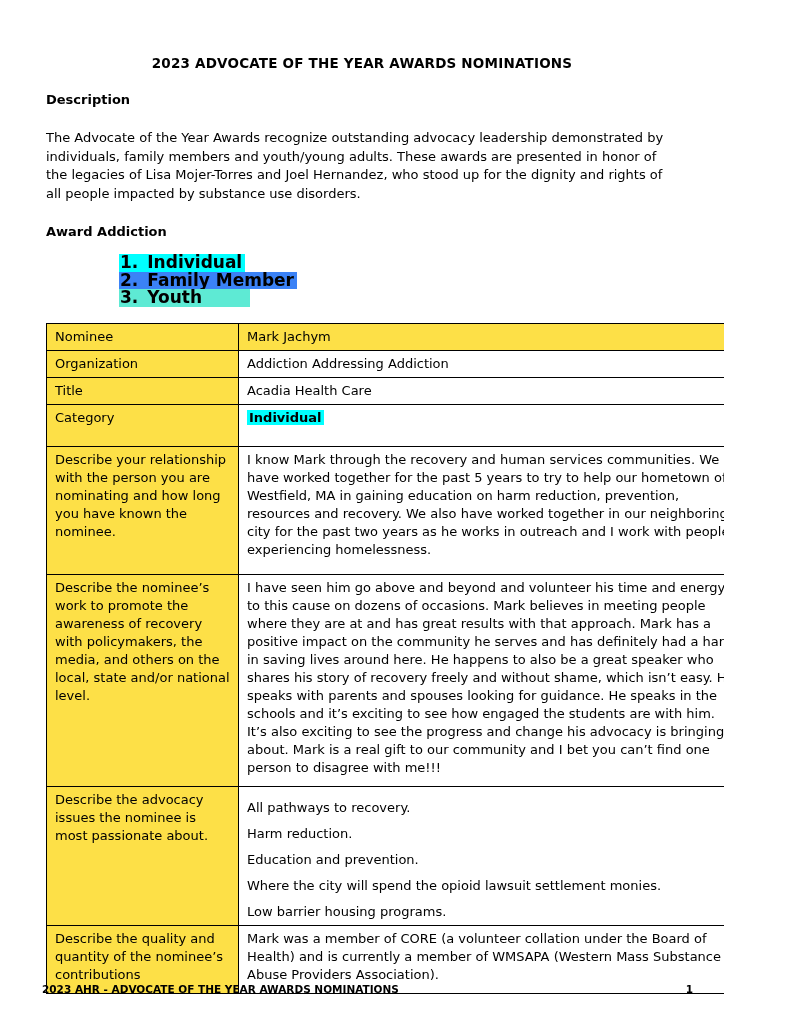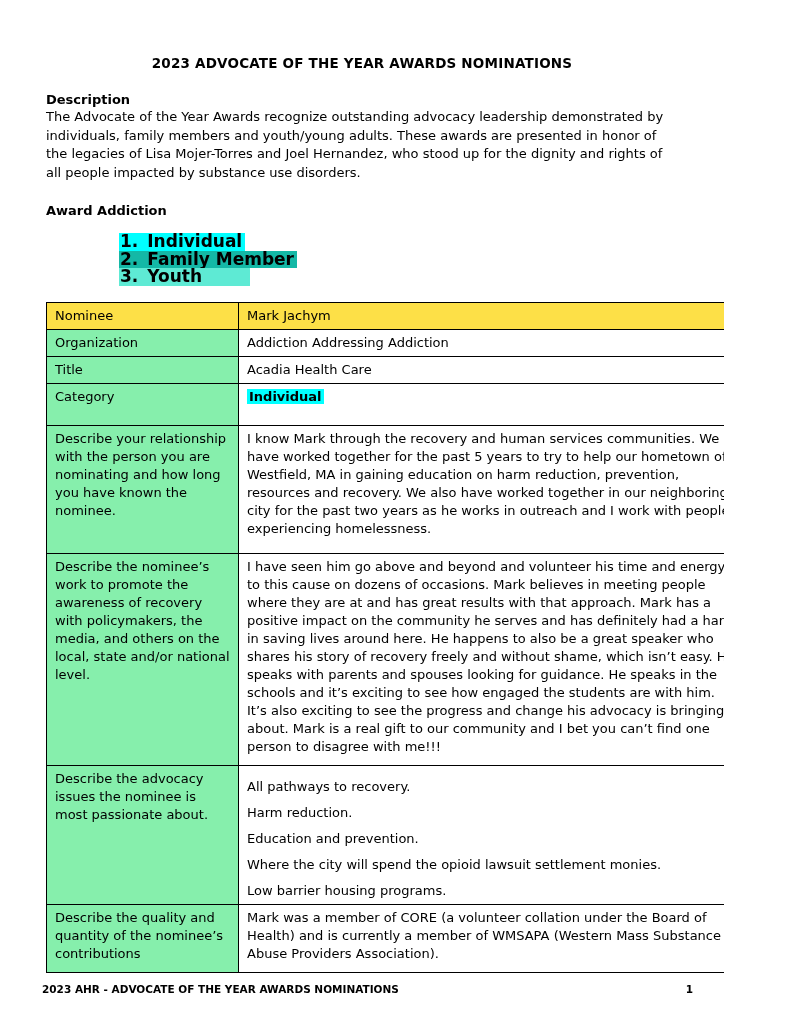--- a/index.html
+++ b/index.html
@@ -22,21 +22,21 @@
     letter-spacing: 0.2px;
   }
   .section-heading {
     margin-top: 21px;
     font-size: 13px;
     font-weight: bold;
     text-decoration-thickness: 1.5px;
     text-underline-offset: 3px;
   }
   .body-text {
-    margin-top: 1px;
+    margin-top: 22px;
     font-size: 13px;
     line-height: 18.5px;
   }
   .category-list {
     margin-top: 15px;
     padding-left: 73px;
     list-style: none;
   }
   .category-item { line-height: 17.5px; font-size: 17px; font-weight: bold; }
   .category-item .hl { display: inline-block; padding: 0 3px 0 1px; }
@@ -53,21 +53,21 @@
   }
   table.nominee-table td, table.nominee-table th {
     border: 1.5px solid #000000;
     vertical-align: top;
     padding: 4px 8px;
     line-height: 18px;
     text-align: left;
     font-weight: normal;
   }
   .col-label { width: 192px; }
-  .label-cell { background: #86efac; margin-left: 36px; }
+  .label-cell { background: #fde047; margin-left: 36px; }
   .header-row th {
     background: #fde047;
     font-weight: bold;
     text-align: center;
     vertical-align: middle;
     padding: 3px 8px;
   }
   .h26 td, .h26 th { height: 26px; }
   .h42 td { height: 42px; }
   .h128 td { height: 128px; }
@@ -101,21 +101,21 @@
 
   <p class="body-text">The Advocate of the Year Awards recognize outstanding advocacy leadership demonstrated by individuals, family members and youth/young adults. These awards are presented in honor of the legacies of Lisa Mojer-Torres and Joel Hernandez, who stood up for the dignity and rights of all people impacted by substance use disorders.</p>
 
   <h2 class="section-heading">Award Addiction</h2>
 
   <ol class="category-list">
     <li class="category-item">
       <span class="hl" style="background-color: rgb(0, 255, 255);"><span class="num">1.</span><span class="lbl">Individual</span></span>
     </li>
     <li class="category-item">
-      <span class="hl" style="background-color: #14b8a6; text-align: right;"><span class="num">2.</span><span class="lbl">Family Member</span></span>
+      <span class="hl" style="background-color: #3b82f6; text-align: right;"><span class="num">2.</span><span class="lbl">Family Member</span></span>
     </li>
     <li class="category-item">
       <span class="hl hl-wide" style="background-color: #5eead4;"><span class="num">3.</span><span class="lbl">Youth</span></span>
     </li>
   </ol>
 
   <table class="nominee-table">
     <colgroup>
         <col class="col-label">
         <col>

